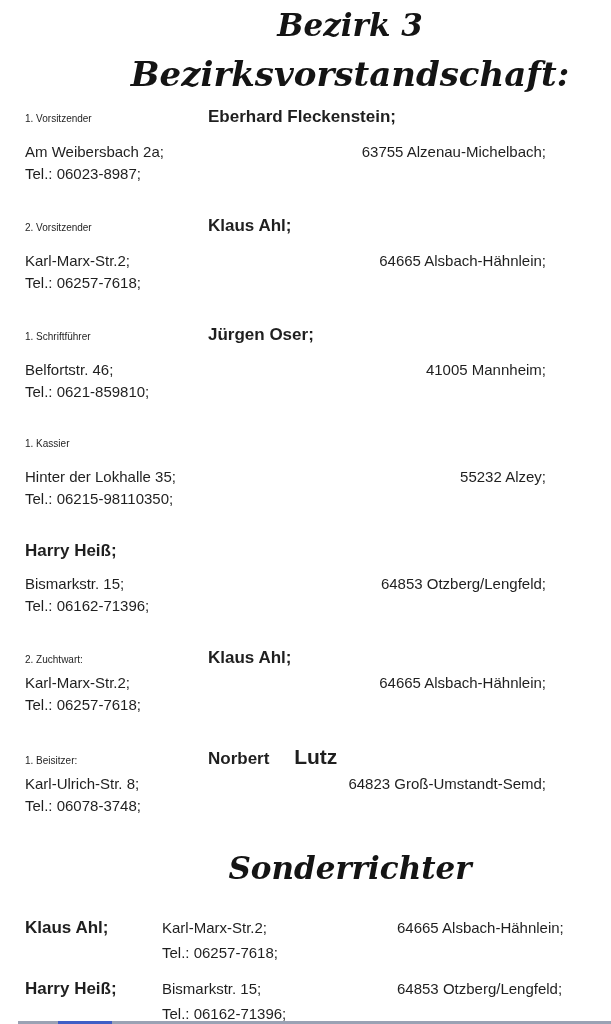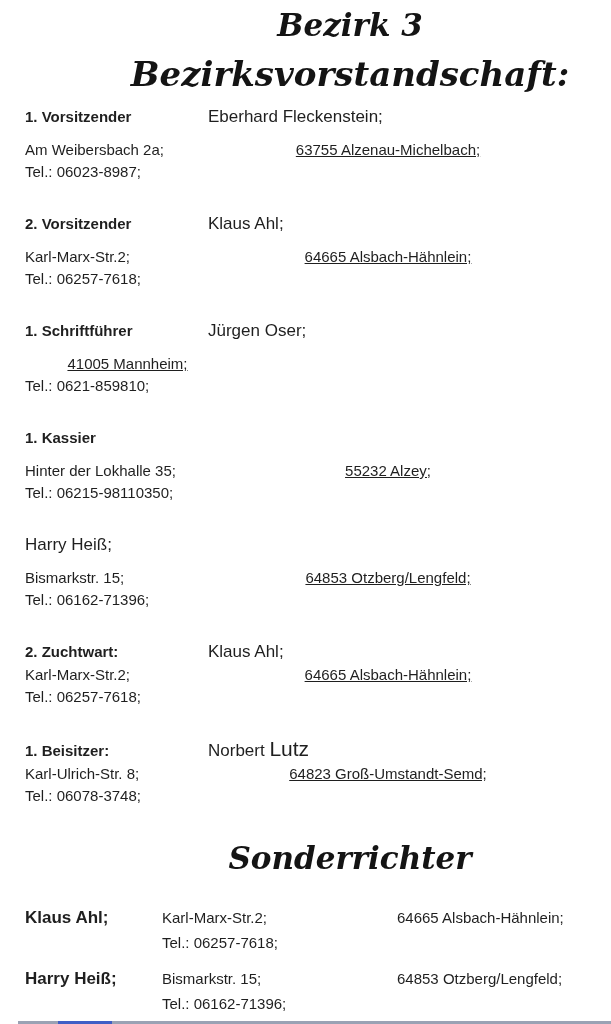--- a/index.html
+++ b/index.html
@@ -23,28 +23,28 @@
     color: #141414;
   }
   .title-district { font-size: 31px; line-height: 38px; }
   .title-board    { font-size: 34px; line-height: 44px; margin-top: 8px; }
   .title-judges   { font-size: 31px; line-height: 42px; margin-top: 29px; }
 
   .entries { margin-top: 10px; padding-left: 25px; }
 
   .entry { margin-bottom: 30px; }
   .entry-header { display: flex; align-items: baseline; line-height: 21px; }
-  .role { width: 183px; flex: 0 0 183px; font-weight: bold; font-size: 15px; }
-  .name { font-weight: normal; font-size: 17px; }
-  .name-big { font-size: 21px; }
+  .role { width: 183px; flex: 0 0 183px; font-weight: normal; font-size: 10px; }
+  .name { font-weight: bold; font-size: 17px; }
+  .name-big { font-size: 21px; margin-left: 20px; }
 
   .detail { margin-top: 12px; }
   .entry.compact .detail { margin-top: 2px; }
   .drow { display: grid; grid-template-columns: 205px 316px; line-height: 22px; font-size: 15px; }
-  .city { text-align: center; text-decoration: underline; }
+  .city { text-align: right; }
 
   .judges-rows { margin-top: 26px; padding-left: 25px; }
   .srow {
     display: grid;
     grid-template-columns: 137px 235px auto;
     align-items: start;
     line-height: 25px;
     font-size: 15px;
     margin-bottom: 11px;
   }
@@ -100,20 +100,21 @@
       </div>
     </section>
 
     <section class="entry">
       <div class="entry-header">
         <span class="role">1. Schriftführer</span>
         <span class="name">Jürgen Oser;</span>
       </div>
       <div class="detail">
         <div class="drow">
+          <span>Belfortstr. 46;</span>
           <span class="city">41005 Mannheim;</span>
         </div>
         <div class="drow">
           <span>Tel.: 0621-859810;</span>
         </div>
       </div>
     </section>
 
     <section class="entry">
       <div class="entry-header">

